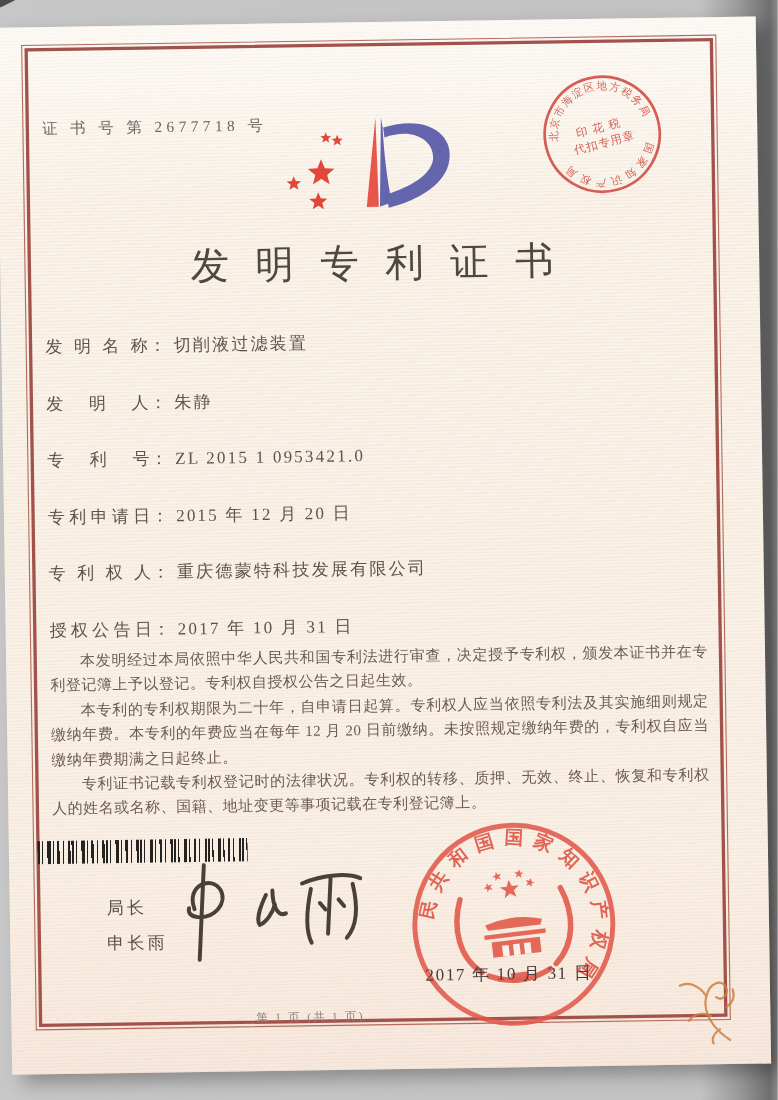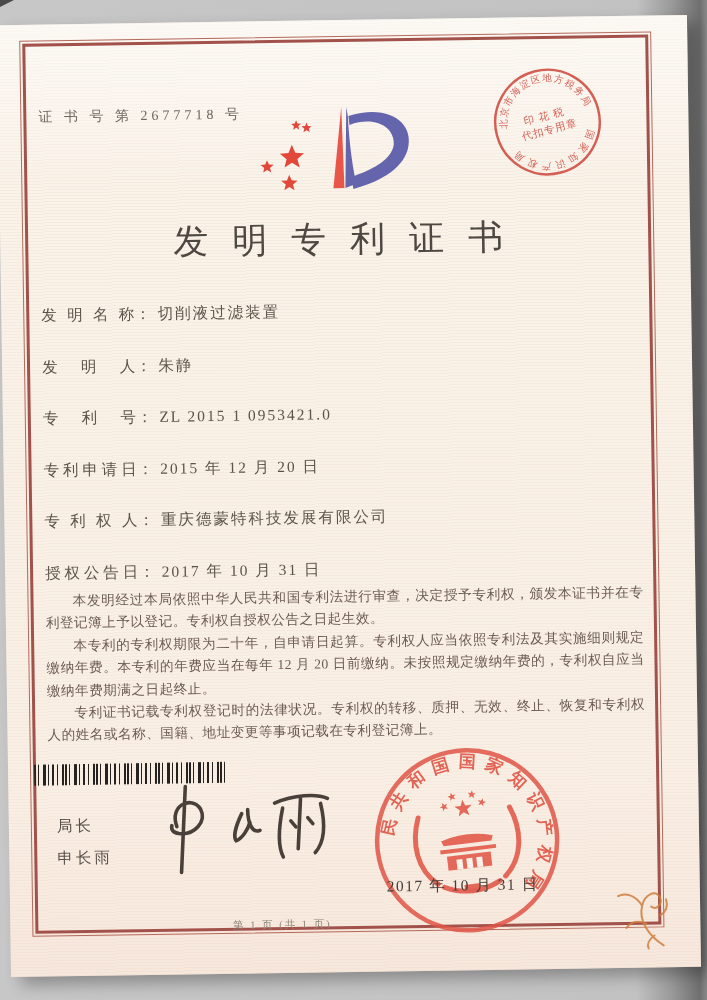--- a/index.html
+++ b/index.html
@@ -53,21 +53,21 @@
     background: repeating-linear-gradient(90deg,
       #262220 0px, #262220 2px, transparent 2px, transparent 4px,
       #262220 4px, #262220 5px, transparent 5px, transparent 9px,
       #262220 9px, #262220 12px, transparent 12px, transparent 14px,
       #262220 14px, #262220 15px, transparent 15px, transparent 18px,
       #262220 18px, #262220 20px, transparent 20px, transparent 23px,
       #262220 23px, #262220 24px, transparent 24px, transparent 28px,
       #262220 28px, #262220 30px, transparent 30px, transparent 31px); }
 
   .signoff { position:absolute; left:48px; top:792px; font-size:15.5px; color:#57504a; letter-spacing:3px; }
-  .signoff div { margin-bottom:11px; }
+  .signoff div { margin-bottom:11px;margin-left:40px; }
   .signature { position:absolute; left:138px; top:760px; width:200px; height:100px; }
 
   .office-seal { position:absolute; left:360px; top:724px; width:196px; height:196px;
     transform: rotate(-6deg); opacity:0.92; }
   .issue-date { position:absolute; left:377px; top:857px; font-size:15.5px; color:#433d38;
     letter-spacing:1.5px; z-index:5; }
 
   .flourish { position:absolute; left:598px; top:850px; width:62px; height:84px; }
 
   .page-footer { position:absolute; left:160px; top:897px; width:224px; text-align:center;

